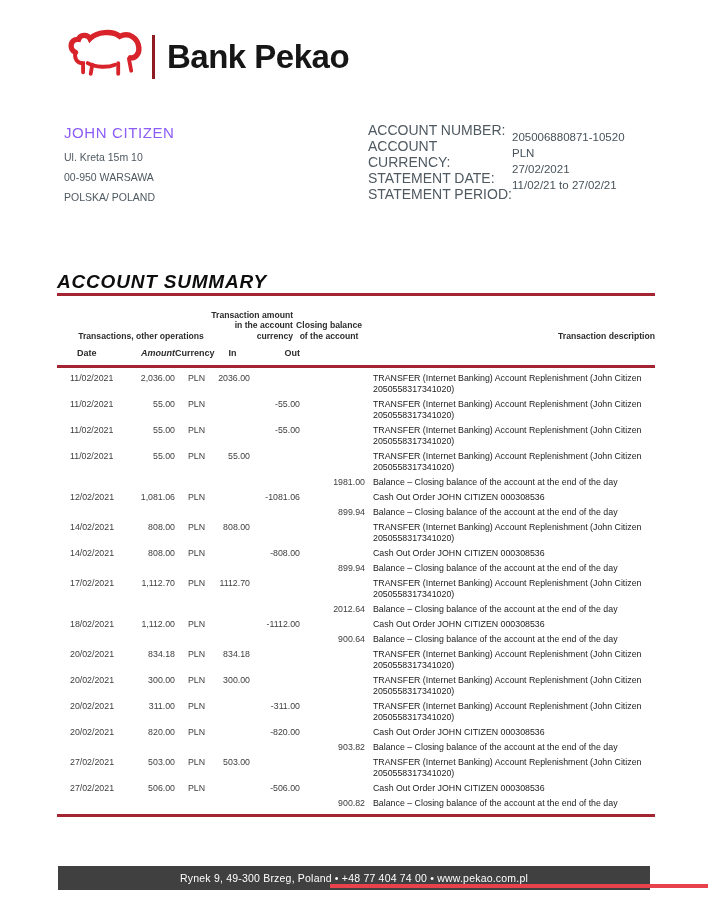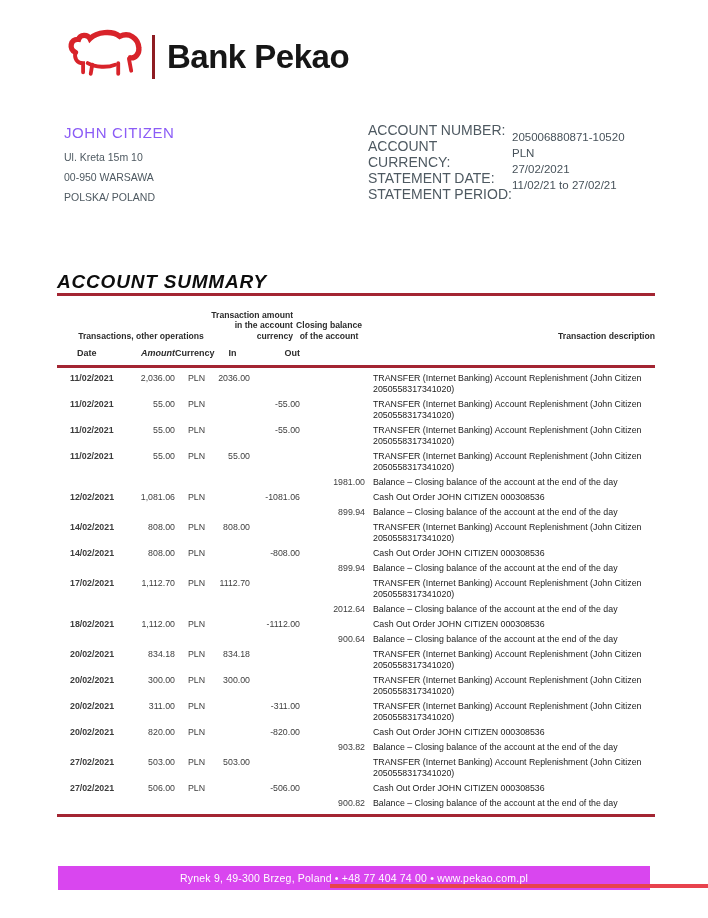--- a/index.html
+++ b/index.html
@@ -35,28 +35,28 @@
   .g3 { width:72px; }
   .g4 { flex:1;text-align:right; }
   .chead { display:grid; grid-template-columns:73px 45px 40px 35px 50px 65px 1fr; height:24px; align-items:center; font-size:9px; font-weight:700; color:#2c2c2c; white-space:nowrap; }
   .chead .h-date { padding-left:20px; }
   .chead .h-amount { text-align:right;font-style:italic; }
   .chead .h-currency { padding-left:0; overflow:visible; }
   .chead .h-in { text-align:center; }
   .chead .h-out { text-align:right; }
   .tbody { padding-top:3px; }
   .trow { display:grid; grid-template-columns:73px 45px 40px 35px 50px 65px 1fr; padding:2px 0; font-size:8.8px; line-height:11px; color:#3d3d3d; }
-  .trow .c-date { padding-left:13px;font-weight:bold; }
+  .trow .c-date { padding-left:13px; }
   .trow .c-amount, .trow .c-in, .trow .c-out, .trow .c-balance { text-align:right; white-space:nowrap; }
   .trow .c-currency { padding-left:13px; }
   .trow .c-desc { padding-left:8px; color:#222222; }
   .rule-bottom { margin-top:3px; }
 
   
-  .footer-bar { position:absolute; left:58px; top:866px; width:592px; height:24px; background:#d946ef; color:#ffffff; font-size:10.5px; text-align:center; line-height:24px; letter-spacing:0.2px; }
+  .footer-bar { position:absolute; left:58px; top:866px; width:592px; height:24px; background:#404040; color:#ffffff; font-size:10.5px; text-align:center; line-height:24px; letter-spacing:0.2px; }
 
   
   .watermark { position:absolute; top:836px; right:0px; z-index:5; font-size:48px; font-weight:700; color:#2a3ea6; letter-spacing:0px; line-height:48px; }
   .watermark-underline { position:absolute; top:884px; left:330px; right:0; height:4px; background:#e8424d; z-index:6; }
 </style>
 </head>
 <body>
 
 <div class="page">
 

